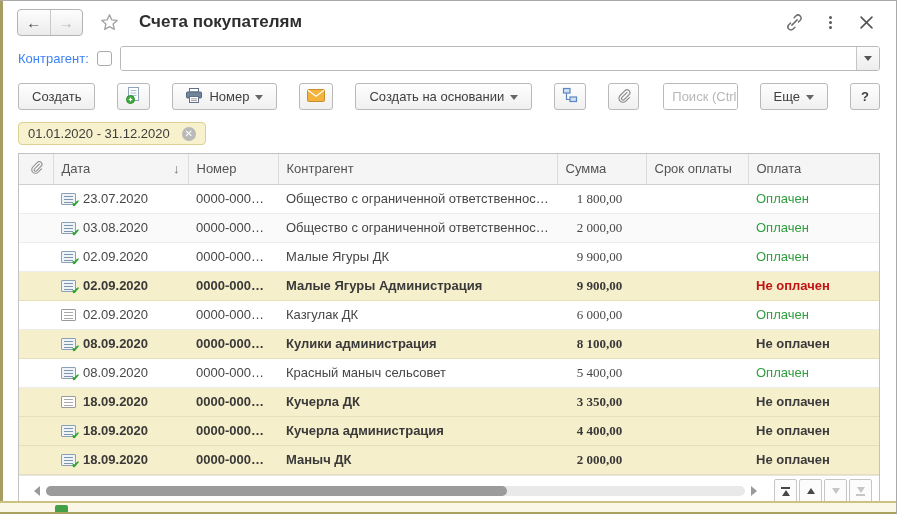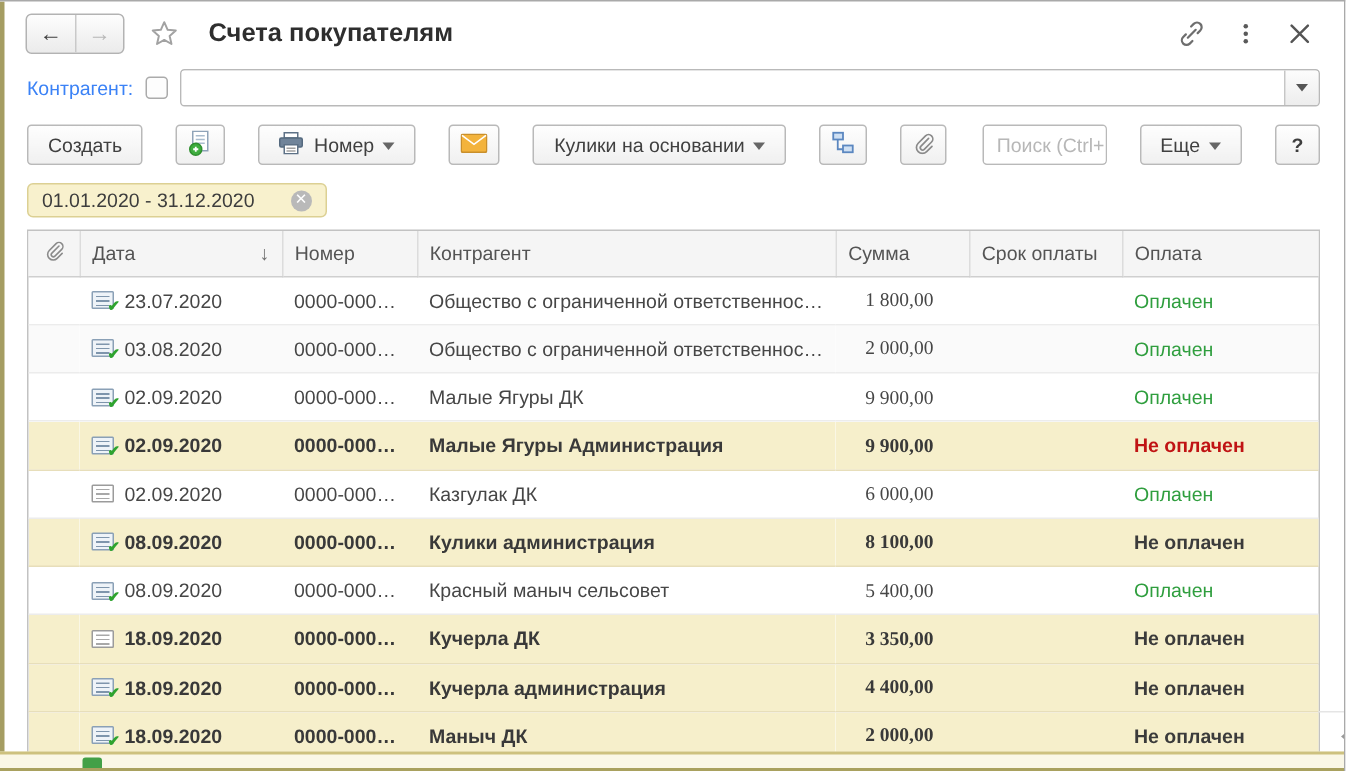--- a/index.html
+++ b/index.html
@@ -46,28 +46,28 @@
   .search-group{ display:flex; height:27px; width:232px; border:1px solid #b9b9b9; border-radius:3px;
     overflow:hidden; background:#fff; margin-left:2px; }
   .search-group input{ flex:1; border:none; outline:none; padding:0 8px; font-size:13px; font-family:inherit; color:#8b5cf6; }
   .search-group input::placeholder{ color:#b7b7b7; }
   .clear-btn{ width:25px; border-left:1px solid #cdcdcd; background:#fcfcfc; color:#888;
     display:flex; align-items:center; justify-content:center; font-size:13px; cursor:pointer; }
   .help-btn{ width:30px; justify-content:center; font-weight:bold; color:#3e3e3e; }
 
   
   .chip-row{ padding:12px 16px 0 15px; }
-  .chip{ display:inline-flex; align-items:center; gap:24px; height:23px; padding:0 9px;
+  .chip{ display:inline-flex; align-items:center; gap:12px; height:23px; padding:0 9px;
     background:#f8f1cd; border:1px solid #dcd093; border-radius:4px; color:#3d3d3d; cursor:pointer; }
   .chip-x{ width:14px; height:14px; border-radius:50%; background:#b9b9b9; color:#fff;
     font-size:10px; line-height:14px; text-align:center; cursor:pointer; }
 
   
   .list-frame{ margin:8px 16px 0 15px; height:355px; border:1px solid #c2c2c2;
-    display:flex; flex-direction:row; background:#fff; }
+    display:flex; flex-direction:column; background:#fff; }
   table{ border-collapse:collapse; table-layout:fixed; width:860px; font-size:13px; }
   thead th{ height:30px; background:#f5f5f5; border-bottom:1px solid #cfcfcf; border-right:1px solid #dcdcdc;
     font-weight:normal; color:#545454; text-align:left; padding:0 8px; }
   thead th:last-child{ border-right:none; }
   th.attach, td.attach{ text-align:center; padding:0; }
   .sort{ float:right; color:#6e6e6e; }
   tbody td{ height:29px; border-bottom:1px solid #ececec; padding:0 8px; color:#464646;
     white-space:nowrap; overflow:hidden; text-overflow:ellipsis; }
   tbody tr{ cursor:pointer; }
   tbody tr:nth-child(even):not(.hl) td{ background:#fafafa; }
@@ -188,21 +188,21 @@
       </button>
       <button class="btn icon-only">
         <span>
           <svg width="18" height="13" viewBox="0 0 18 13">
               <rect x="0.5" y="0.5" width="17" height="12" rx="1.2" fill="#f3b33c" stroke="#c98f2b"></rect>
               <path d="M1 1.2l8 6 8-6" fill="none" stroke="#fff" stroke-width="1.1"></path>
             </svg>
         </span>
       </button>
       <button class="btn">
-        <span>Кулики на основании</span>
+        <span>Создать на основании</span>
         <span class="caret"></span>
       </button>
       <button class="btn icon-only">
         <span>
           <svg width="16" height="16" viewBox="0 0 16 16" fill="#cfe0f3" stroke="#5b87c0" stroke-width="1.2">
               <rect x="1.5" y="1.5" width="6.5" height="4.5"></rect>
               <rect x="8" y="10" width="6.5" height="4.5"></rect>
               <path d="M4.5 6v6.5h3.5" fill="none"></path>
             </svg>
         </span>

